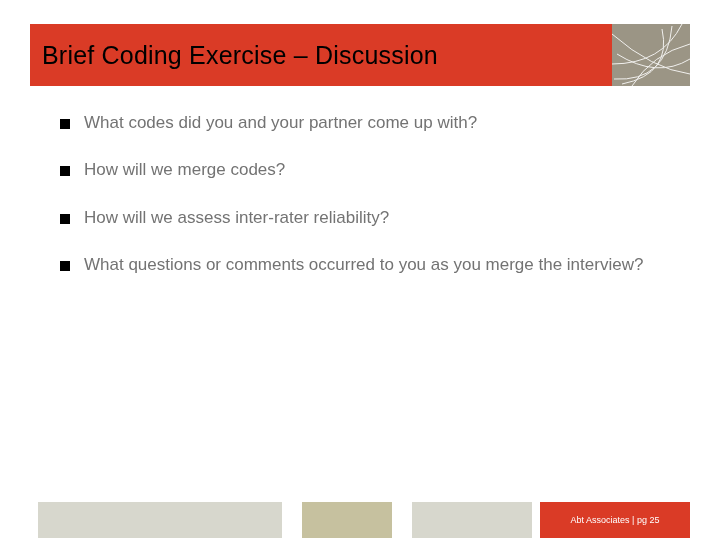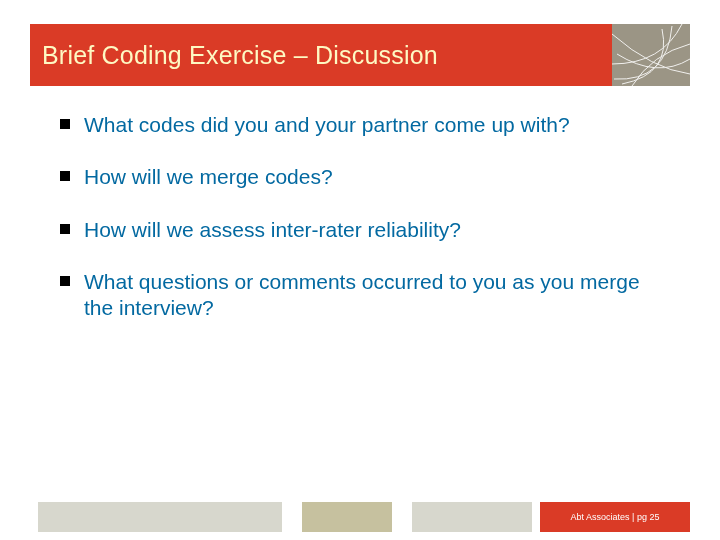--- a/index.html
+++ b/index.html
@@ -1,28 +1,28 @@
 <!DOCTYPE html>
 <html><head>
 <meta charset="utf-8">
 <style>
   * { margin: 0; padding: 0; box-sizing: border-box; }
   html, body { width: 720px; height: 540px; font-family: Arial, Helvetica, sans-serif; background: #fff; }
   .slide { position: relative; width: 720px; height: 540px; background: #fff; overflow: hidden; }
   .header { position: absolute; top: 24px; left: 30px; right: 30px; height: 62px; display: flex; }
   .title-bar { flex: 1; background: #da3b26; display: flex; align-items: center; padding-left: 12px; }
-  .title-bar span { color: #fef9c3; font-size: 25px; font-weight: 400; letter-spacing: 0.2px; }
+  .title-bar span { color: #000000; font-size: 25px; font-weight: 400; letter-spacing: 0.2px; }
   .logo-box { width: 78px; height: 62px; background: #9b9585; position: relative; overflow: hidden; }
   .logo-box svg { position: absolute; top: 0; left: 0; }
   .content { position: absolute; top: 112px; left: 60px; right: 60px; }
   .bullet-item { display: flex; align-items: flex-start; margin-bottom: 26px; }
   .bullet-mark { width: 10px; height: 10px; background: #000; margin-top: 7px; margin-right: 14px; flex-shrink: 0; }
-  .bullet-text { font-size: 21px; color: #0369a1; line-height: 1.25; }
+  .bullet-text { font-size: 17px; color: #737373; line-height: 1.25; }
   .footer-bars { position: absolute; bottom: 20px; left: 30px; right: 30px; height: 18px; display: flex; }
-  .bar { height: 30px; margin-left: 8px; }
+  .bar { height: 36px; margin-left: 8px; }
   .bar.grey1 { flex: 1.6; background: #d7d7cd; }
   .bar.gap1  { width: 4px; background: #fff; }
   .bar.olive { width: 90px; background: #c6c19f; }
   .bar.gap2  { width: 4px; background: #fff; }
   .bar.grey2 { width: 120px; background: #d7d7cd; }
   .bar.red   { width: 150px; background: #da3b26; display: flex; align-items: center; justify-content: center; }
   .bar.red span { color: #fff; font-size: 9px; white-space: nowrap; }
 </style>
 </head>
 <body>

